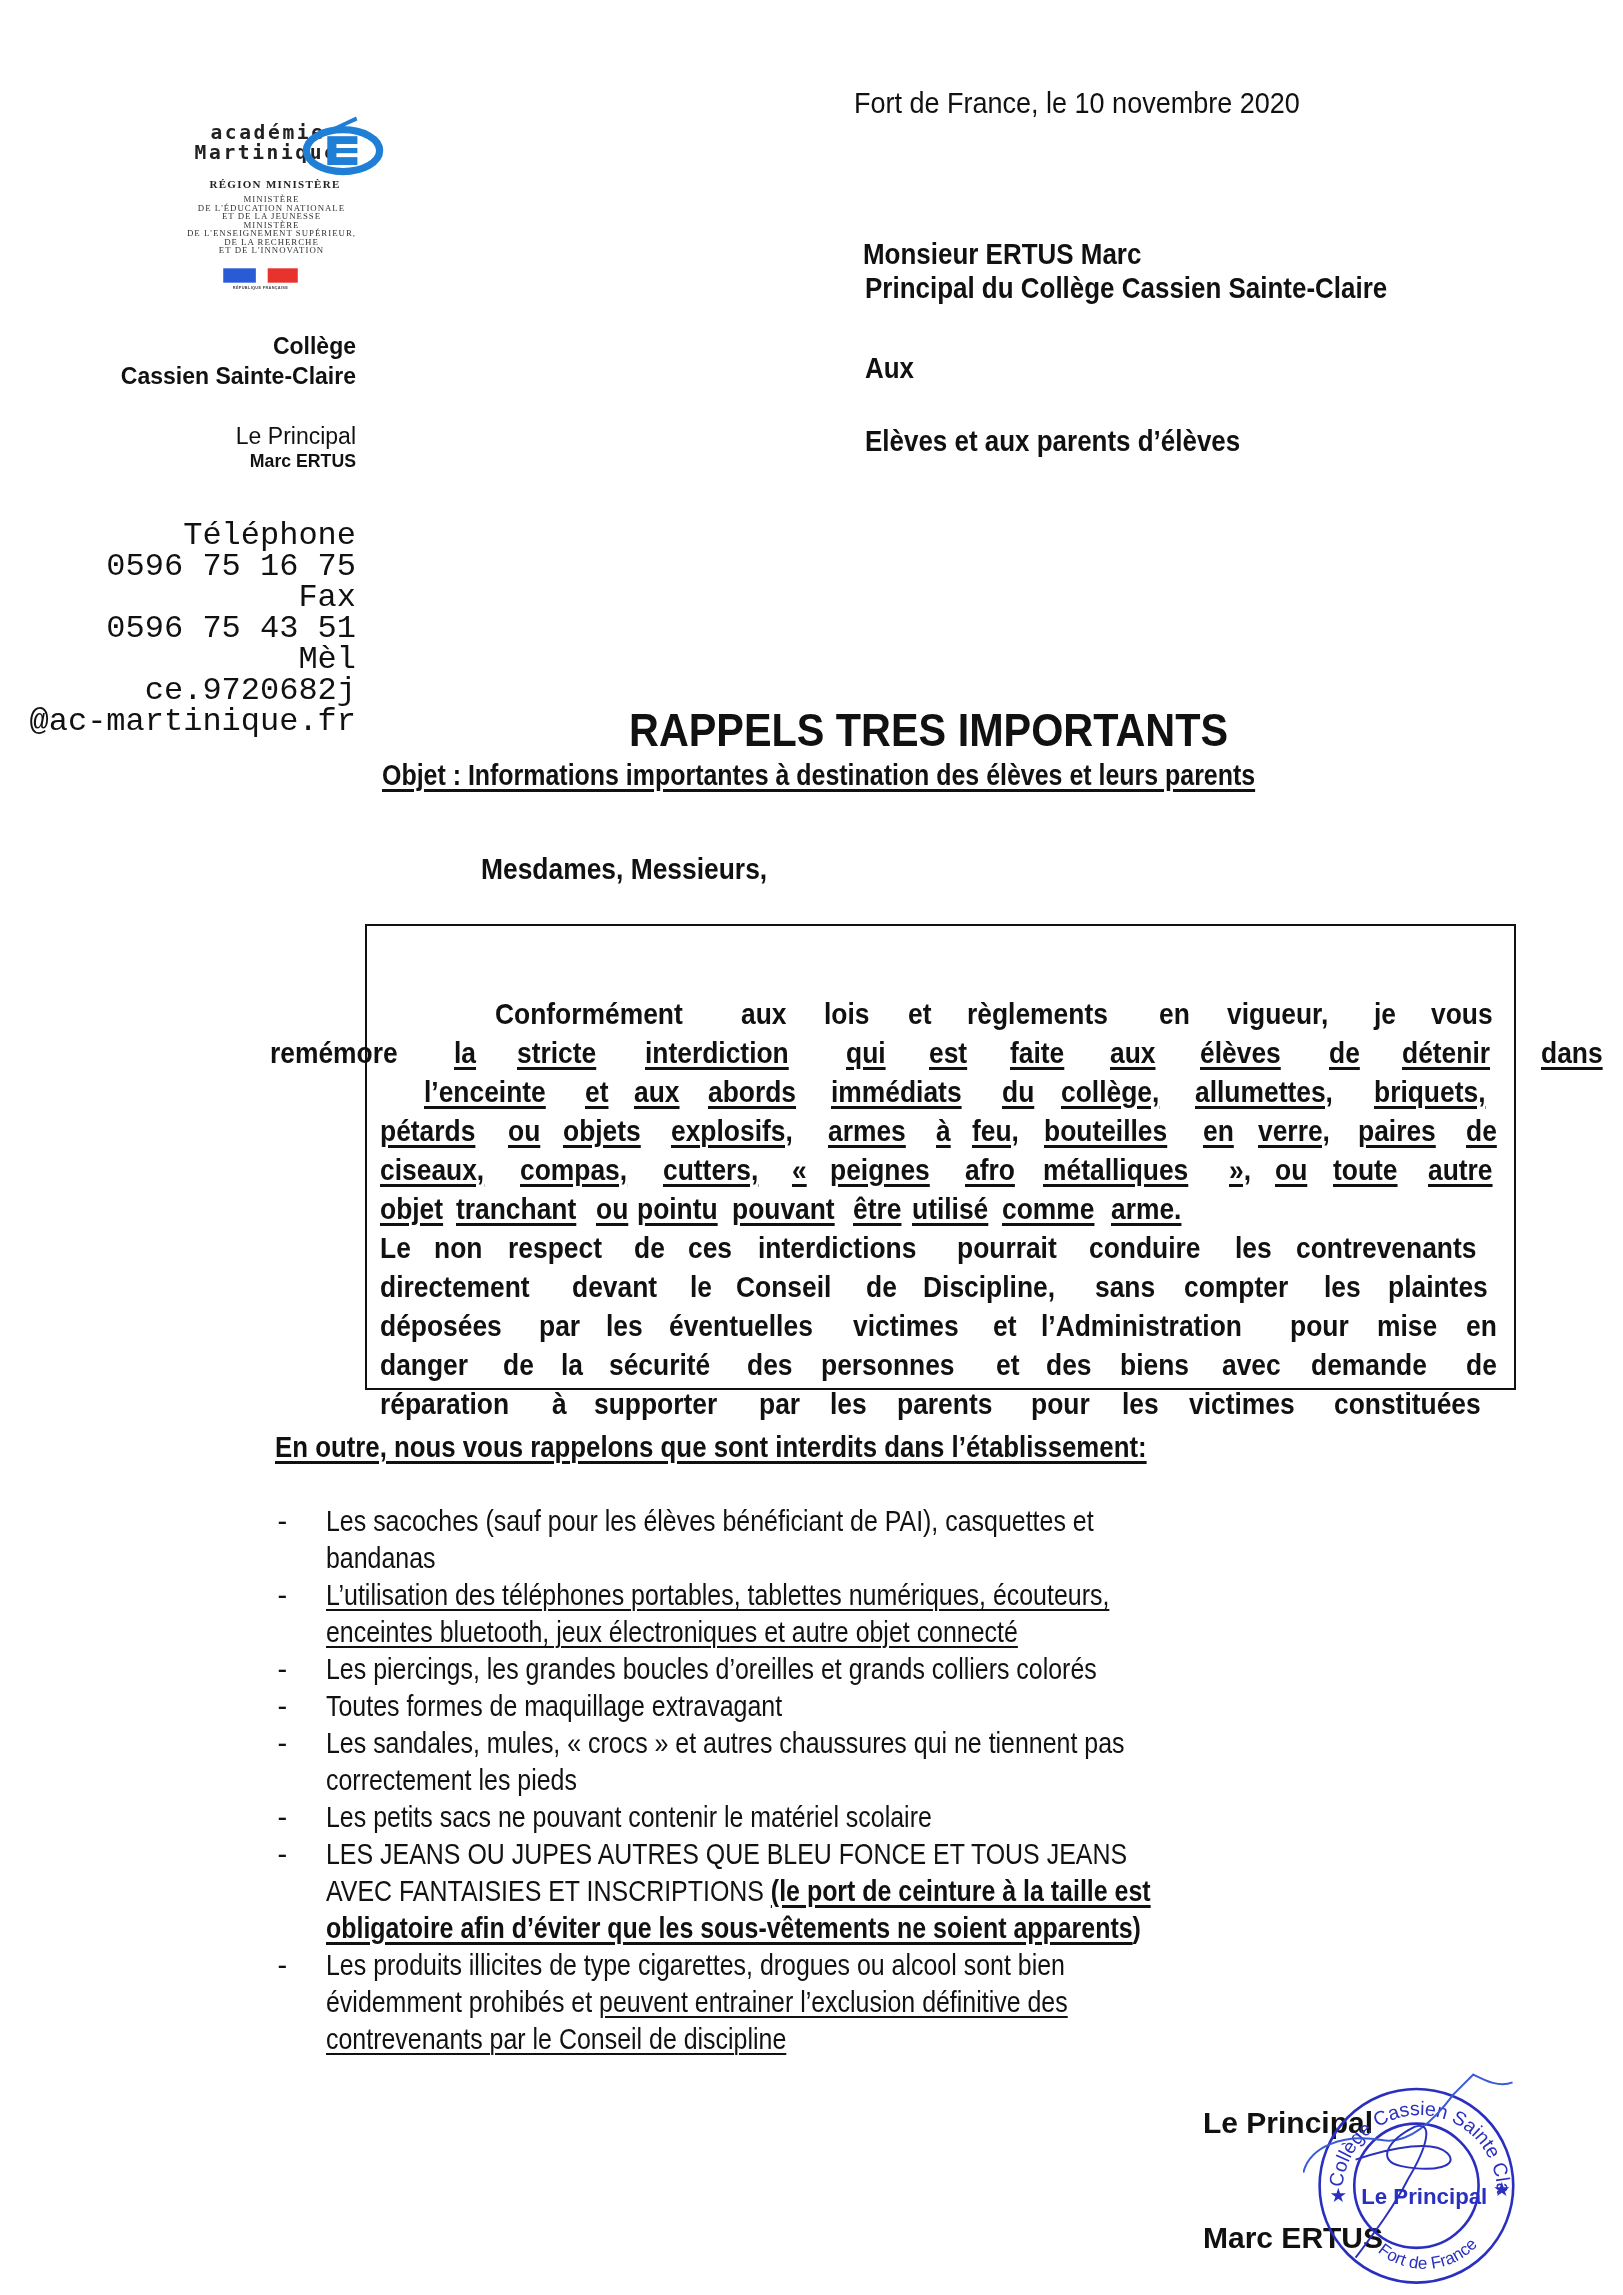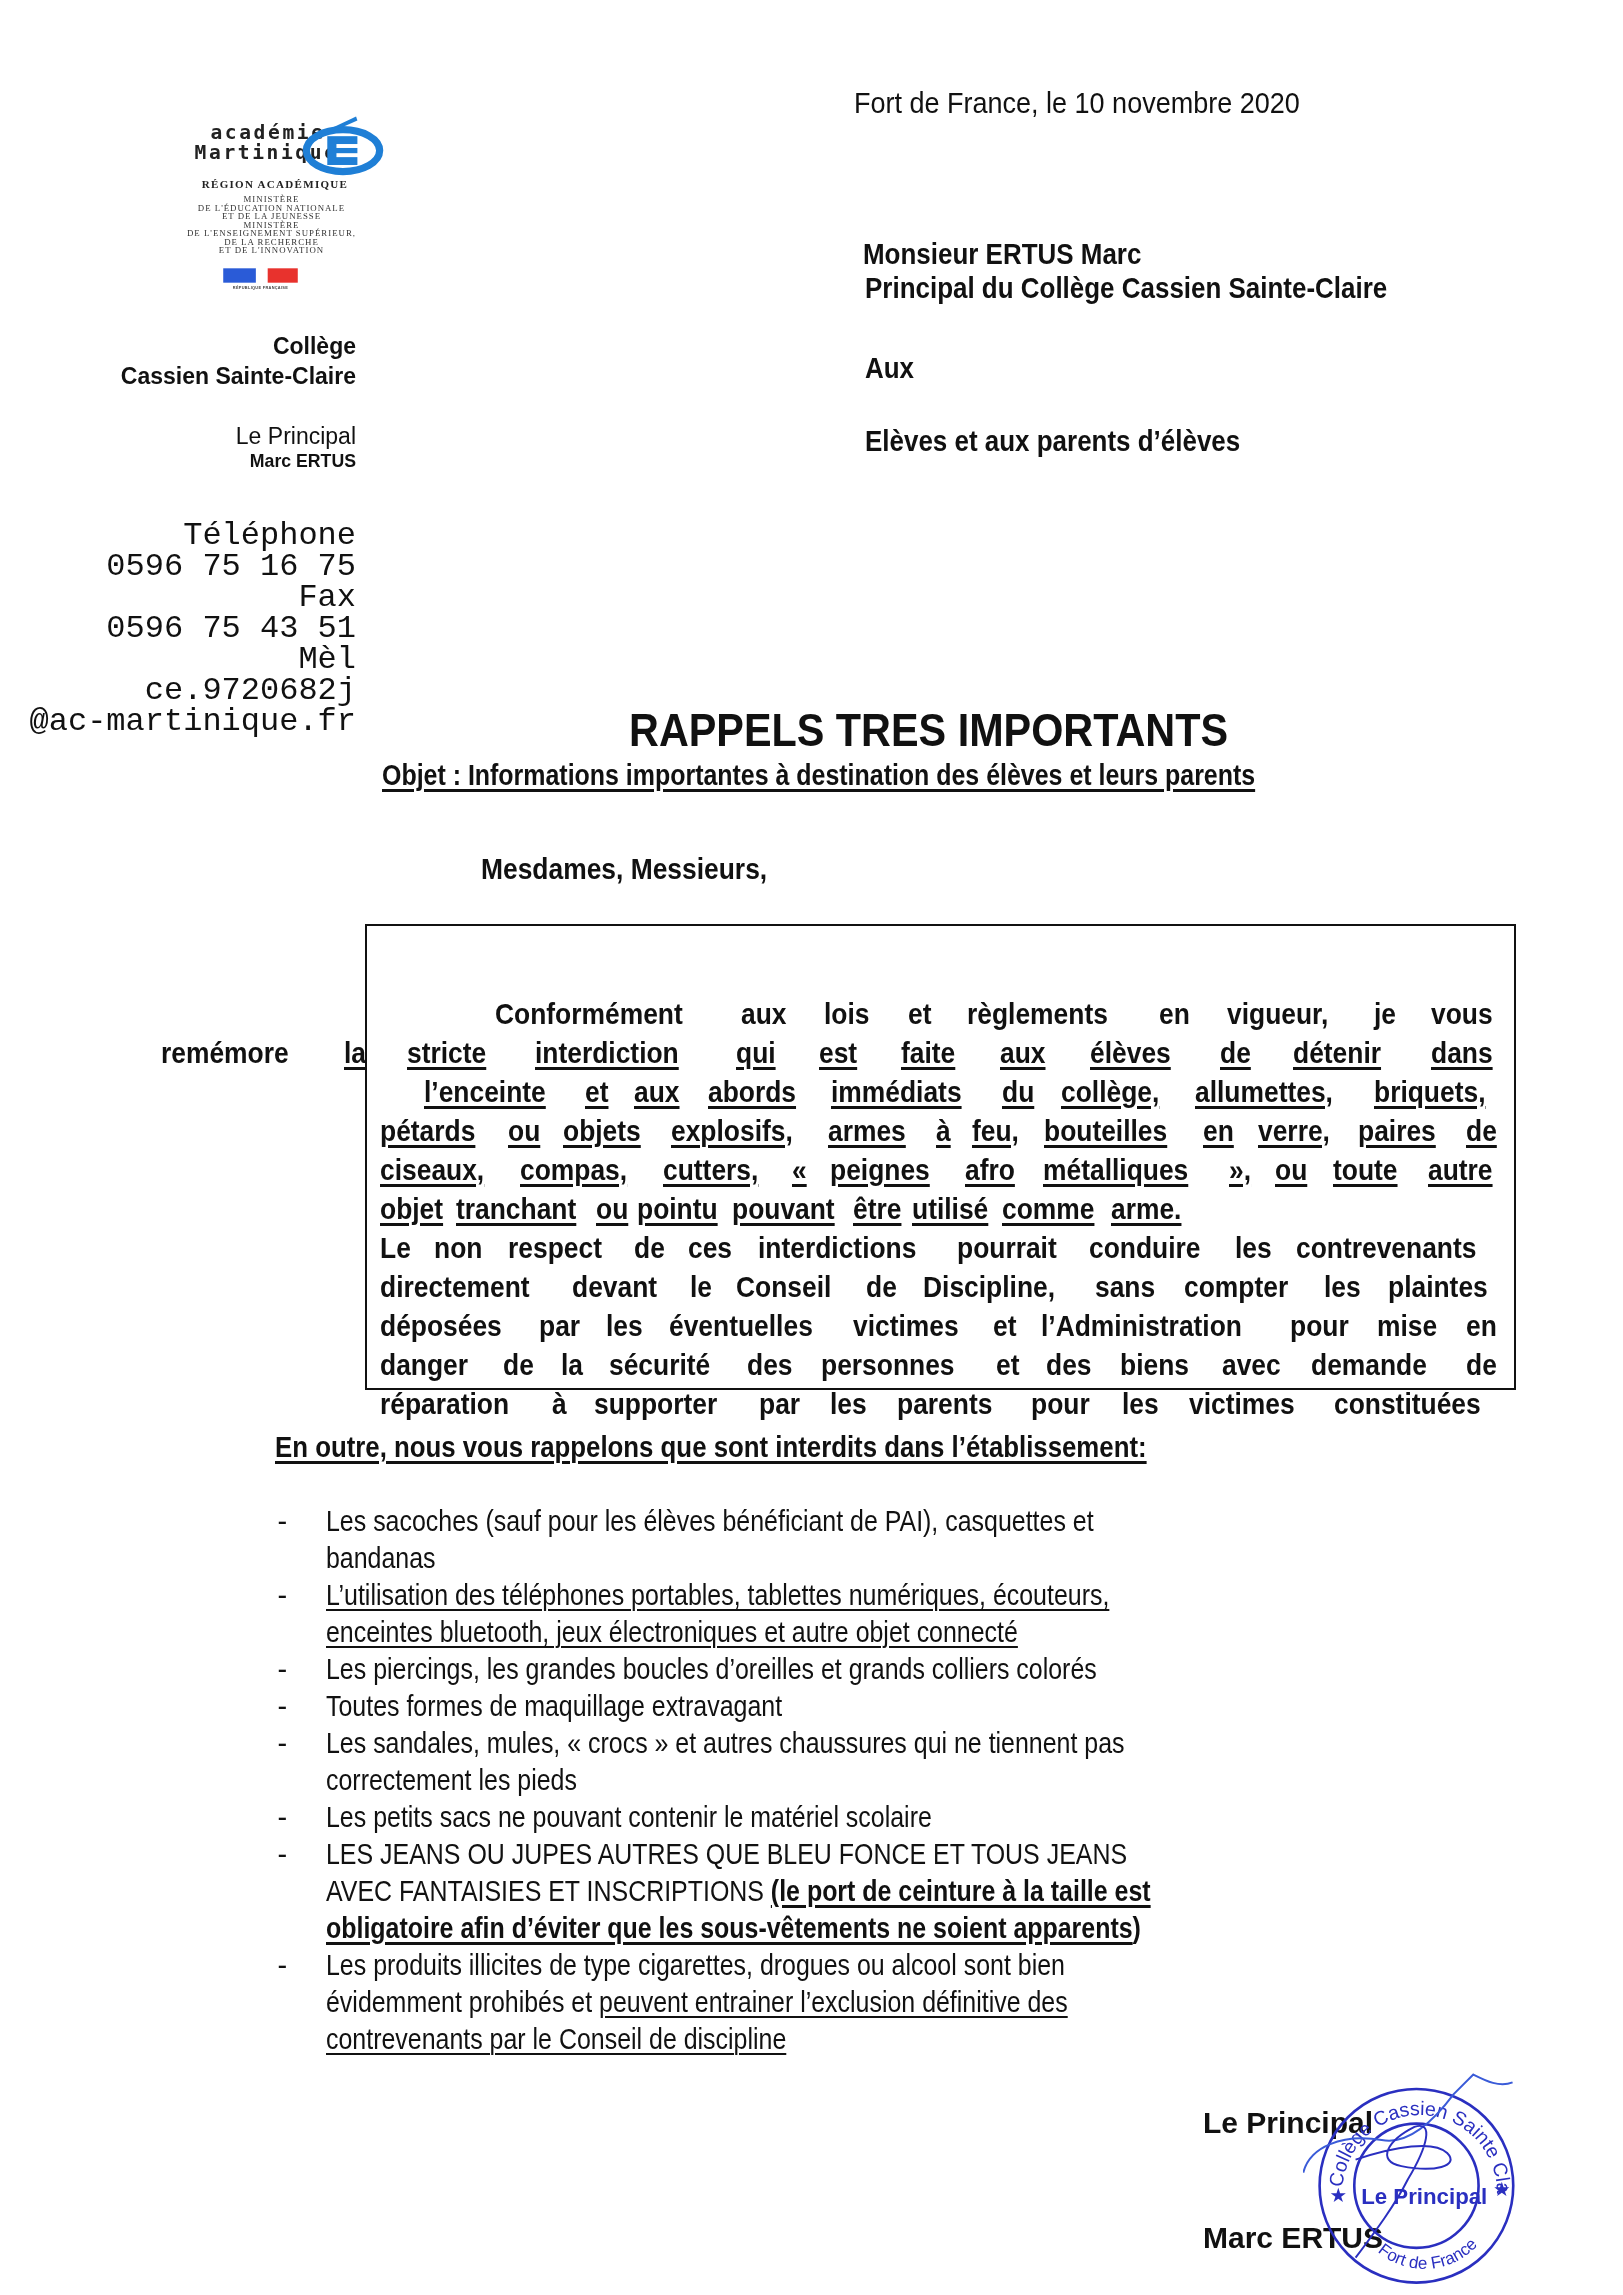--- a/index.html
+++ b/index.html
@@ -58,21 +58,21 @@
     <div>Martinique</div>
   </div>
   <svg width="92" height="72" viewBox="0 0 140 110">
     <ellipse cx="70" cy="62" rx="56" ry="32" fill="none" stroke="#1f7fd6" stroke-width="11"></ellipse>
     <rect x="46" y="40" width="46" height="44" fill="#1f7fd6"></rect>
     <rect x="60" y="52" width="34" height="6" fill="#fff"></rect>
     <rect x="60" y="66" width="34" height="6" fill="#fff"></rect>
     <polygon points="56,26 90,10 92,16 60,30" fill="#1f7fd6"></polygon>
   </svg>
 </div>
-<div class="abs region">RÉGION ACADÉMIQUE</div>
+<div class="abs region">RÉGION MINISTÈRE</div>
 <div class="abs ministry">
   <div>MINISTÈRE</div>
   <div>DE L'ÉDUCATION NATIONALE</div>
   <div>ET DE LA JEUNESSE</div>
   <div>MINISTÈRE</div>
   <div>DE L'ENSEIGNEMENT SUPÉRIEUR,</div>
   <div>DE LA RECHERCHE</div>
   <div>ET DE L'INNOVATION</div>
 </div>
 <div id="marianne" class="abs">
@@ -116,21 +116,21 @@
         <span style="display: inline-block; transform: scaleX(0.88); transform-origin: left center;">Conformément</span>
         <span style="display: inline-block; transform: scaleX(0.88); transform-origin: left center;">aux</span>
         <span style="display: inline-block; transform: scaleX(0.88); transform-origin: left center;">lois</span>
         <span style="display: inline-block; transform: scaleX(0.88); transform-origin: left center;">et</span>
         <span style="display: inline-block; transform: scaleX(0.88); transform-origin: left center;">règlements</span>
         <span style="display: inline-block; transform: scaleX(0.88); transform-origin: left center;">en</span>
         <span style="display: inline-block; transform: scaleX(0.88); transform-origin: left center;">vigueur,</span>
         <span style="display: inline-block; transform: scaleX(0.88); transform-origin: left center;">je</span>
         <span style="display: inline-block; transform: scaleX(0.88); transform-origin: left center;">vous</span>
       </div>
-      <div style="height: 39px; white-space: nowrap; display: flex; justify-content: flex-end; gap: 38px;">
+      <div style="height: 39px; white-space: nowrap; display: flex; justify-content: center; gap: 38px;">
         <span style="display: inline-block; transform: scaleX(0.88); transform-origin: left center;">remémore</span>
         <span class="u" style="display: inline-block; transform: scaleX(0.88); transform-origin: left center;">la</span>
         <span class="u" style="display: inline-block; transform: scaleX(0.88); transform-origin: left center;">stricte</span>
         <span class="u" style="display: inline-block; transform: scaleX(0.88); transform-origin: left center;">interdiction</span>
         <span class="u" style="display: inline-block; transform: scaleX(0.88); transform-origin: left center;">qui</span>
         <span class="u" style="display: inline-block; transform: scaleX(0.88); transform-origin: left center;">est</span>
         <span class="u" style="display: inline-block; transform: scaleX(0.88); transform-origin: left center;">faite</span>
         <span class="u" style="display: inline-block; transform: scaleX(0.88); transform-origin: left center;">aux</span>
         <span class="u" style="display: inline-block; transform: scaleX(0.88); transform-origin: left center;">élèves</span>
         <span class="u" style="display: inline-block; transform: scaleX(0.88); transform-origin: left center;">de</span>

